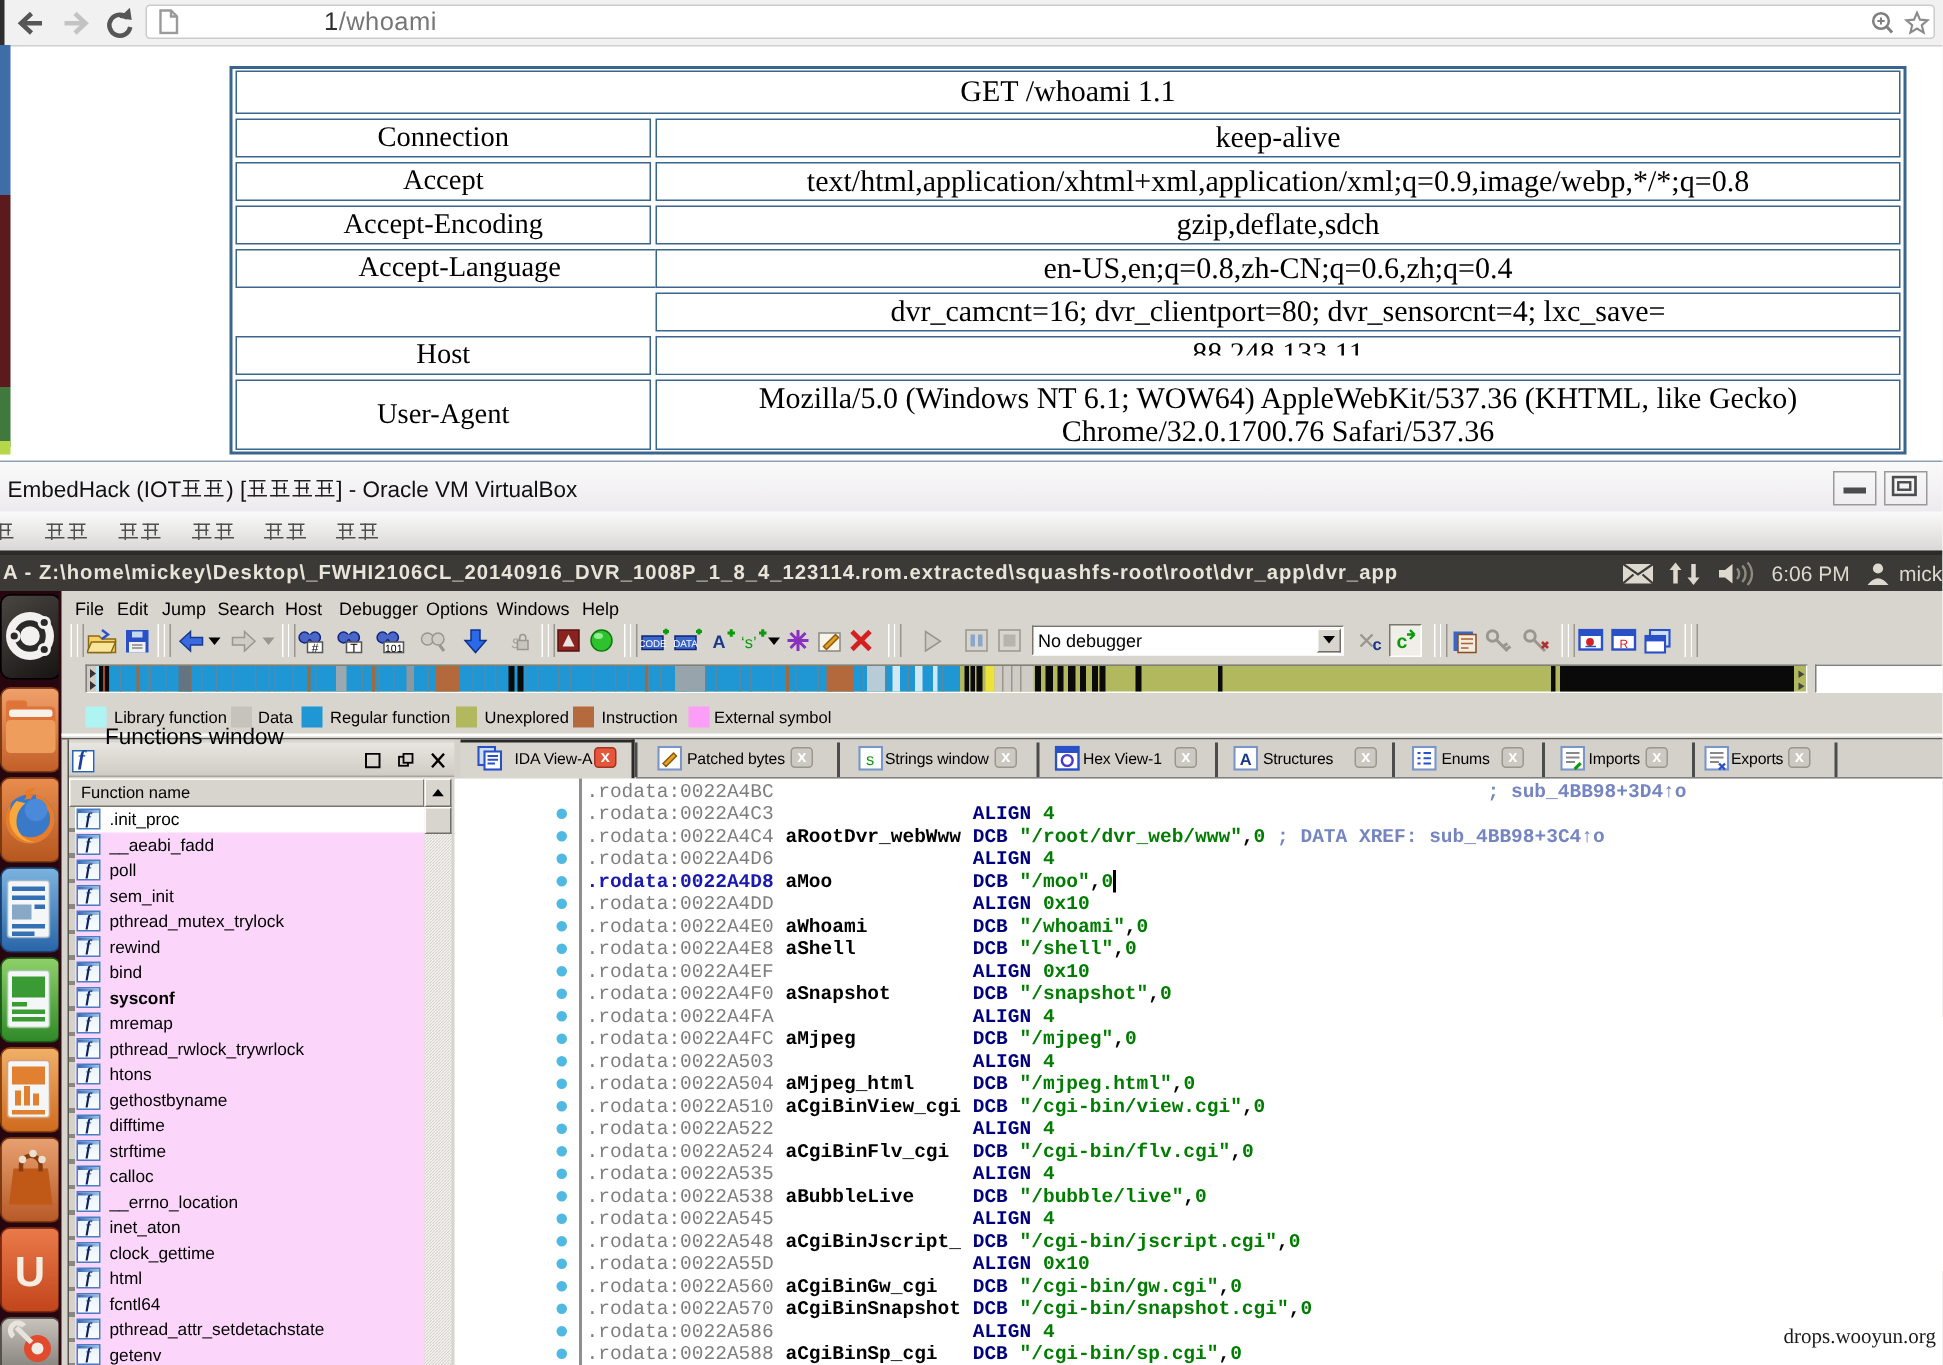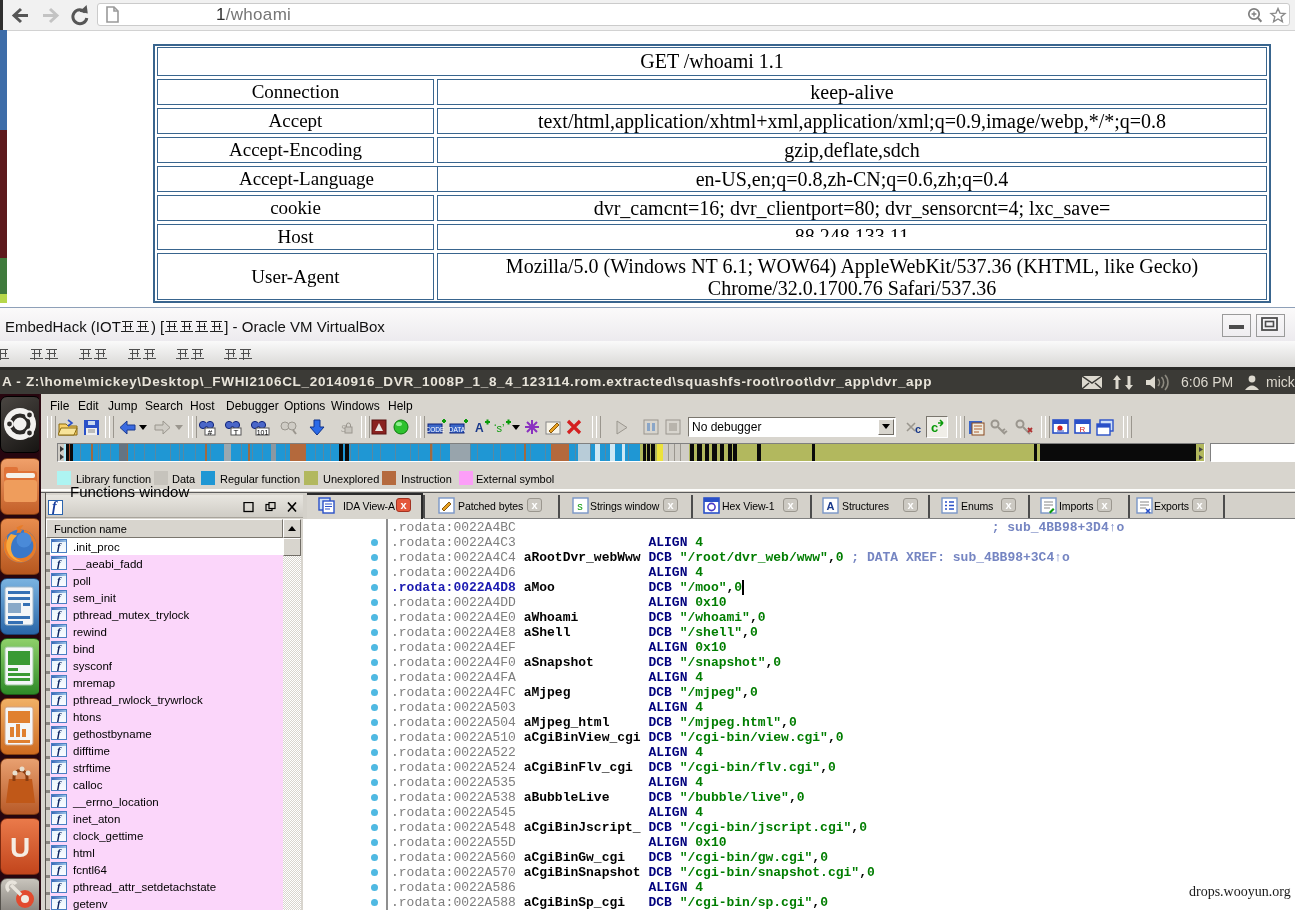--- a/index.html
+++ b/index.html
@@ -119,21 +119,20 @@
 <div class="abs" style="left:153px;top:44px;width:1118px;height:259px;border:2px solid #39658e;box-sizing:border-box;background:#fff;"></div>
 <div class="tcell" style="left:157px;top:47px;width:1110px;height:29px;line-height:27px;font-size:20px;">GET /whoami 1.1</div>
 <div class="tcell" style="left:157px;top:79px;width:277px;height:26px;line-height:24px;">Connection</div>
 <div class="tcell" style="left:437px;top:79px;width:830px;height:26px;line-height:24px;font-size:20px;">keep-alive</div>
 <div class="tcell" style="left:157px;top:108px;width:277px;height:26px;line-height:24px;">Accept</div>
 <div class="tcell" style="left:437px;top:108px;width:830px;height:26px;line-height:24px;font-size:20px;">text/html,application/xhtml+xml,application/xml;q=0.9,image/webp,*/*;q=0.8</div>
 <div class="tcell" style="left:157px;top:137px;width:277px;height:26px;line-height:24px;">Accept-Encoding</div>
 <div class="tcell" style="left:437px;top:137px;width:830px;height:26px;line-height:24px;font-size:20px;">gzip,deflate,sdch</div>
 <div class="tcell" style="left:157px;top:166px;width:299px;height:26px;line-height:24px;">Accept-Language</div>
 <div class="tcell" style="left:437px;top:166px;width:830px;height:26px;line-height:24px;font-size:20px;">en-US,en;q=0.8,zh-CN;q=0.6,zh;q=0.4</div>
-<div class="tcell" style="left:157px;top:195px;width:277px;height:26px;line-height:24px;">cookie</div>
 <div class="tcell" style="left:437px;top:195px;width:830px;height:26px;line-height:24px;font-size:20px;">dvr_camcnt=16; dvr_clientport=80; dvr_sensorcnt=4; lxc_save=</div>
 <div class="tcell" style="left:157px;top:224px;width:277px;height:26px;line-height:24px;">Host</div>
 <div class="tcell" style="left:437px;top:224px;width:830px;height:26px;overflow:hidden;font-size:20px;">
       <div style="position:absolute;left:0;top:0px;width:828px;text-align:center;">88.248.133.11</div>
       <div style="position:absolute;left:0;top:12px;width:828px;height:14px;background:#fff;"></div>
     </div>
 <div class="tcell" style="left:157px;top:253px;width:277px;height:47px;line-height:45px;">User-Agent</div>
 <div class="tcell" style="left:437px;top:253px;width:830px;height:47px;line-height:22px;padding-top:1px;font-size:20px;">Mozilla/5.0 (Windows NT 6.1; WOW64) AppleWebKit/537.36 (KHTML, like Gecko)<br>Chrome/32.0.1700.76 Safari/537.36</div>
 
 <div class="abs" id="vtitle">
@@ -579,21 +578,21 @@
         <div class="nm">pthread_mutex_trylock</div>
       </div>
       <div class="frow" style="top:85px;">
         <div class="ficon"></div>
         <div class="nm">rewind</div>
       </div>
       <div class="frow" style="top:102px;">
         <div class="ficon"></div>
         <div class="nm">bind</div>
       </div>
-      <div class="frow" style="top:119px;">
+      <div class="frow" style="top:119px;font-weight:bold;">
         <div class="ficon"></div>
         <div class="nm">sysconf</div>
       </div>
       <div class="frow" style="top:136px;">
         <div class="ficon"></div>
         <div class="nm">mremap</div>
       </div>
       <div class="frow" style="top:153px;">
         <div class="ficon"></div>
         <div class="nm">pthread_rwlock_trywrlock</div>

